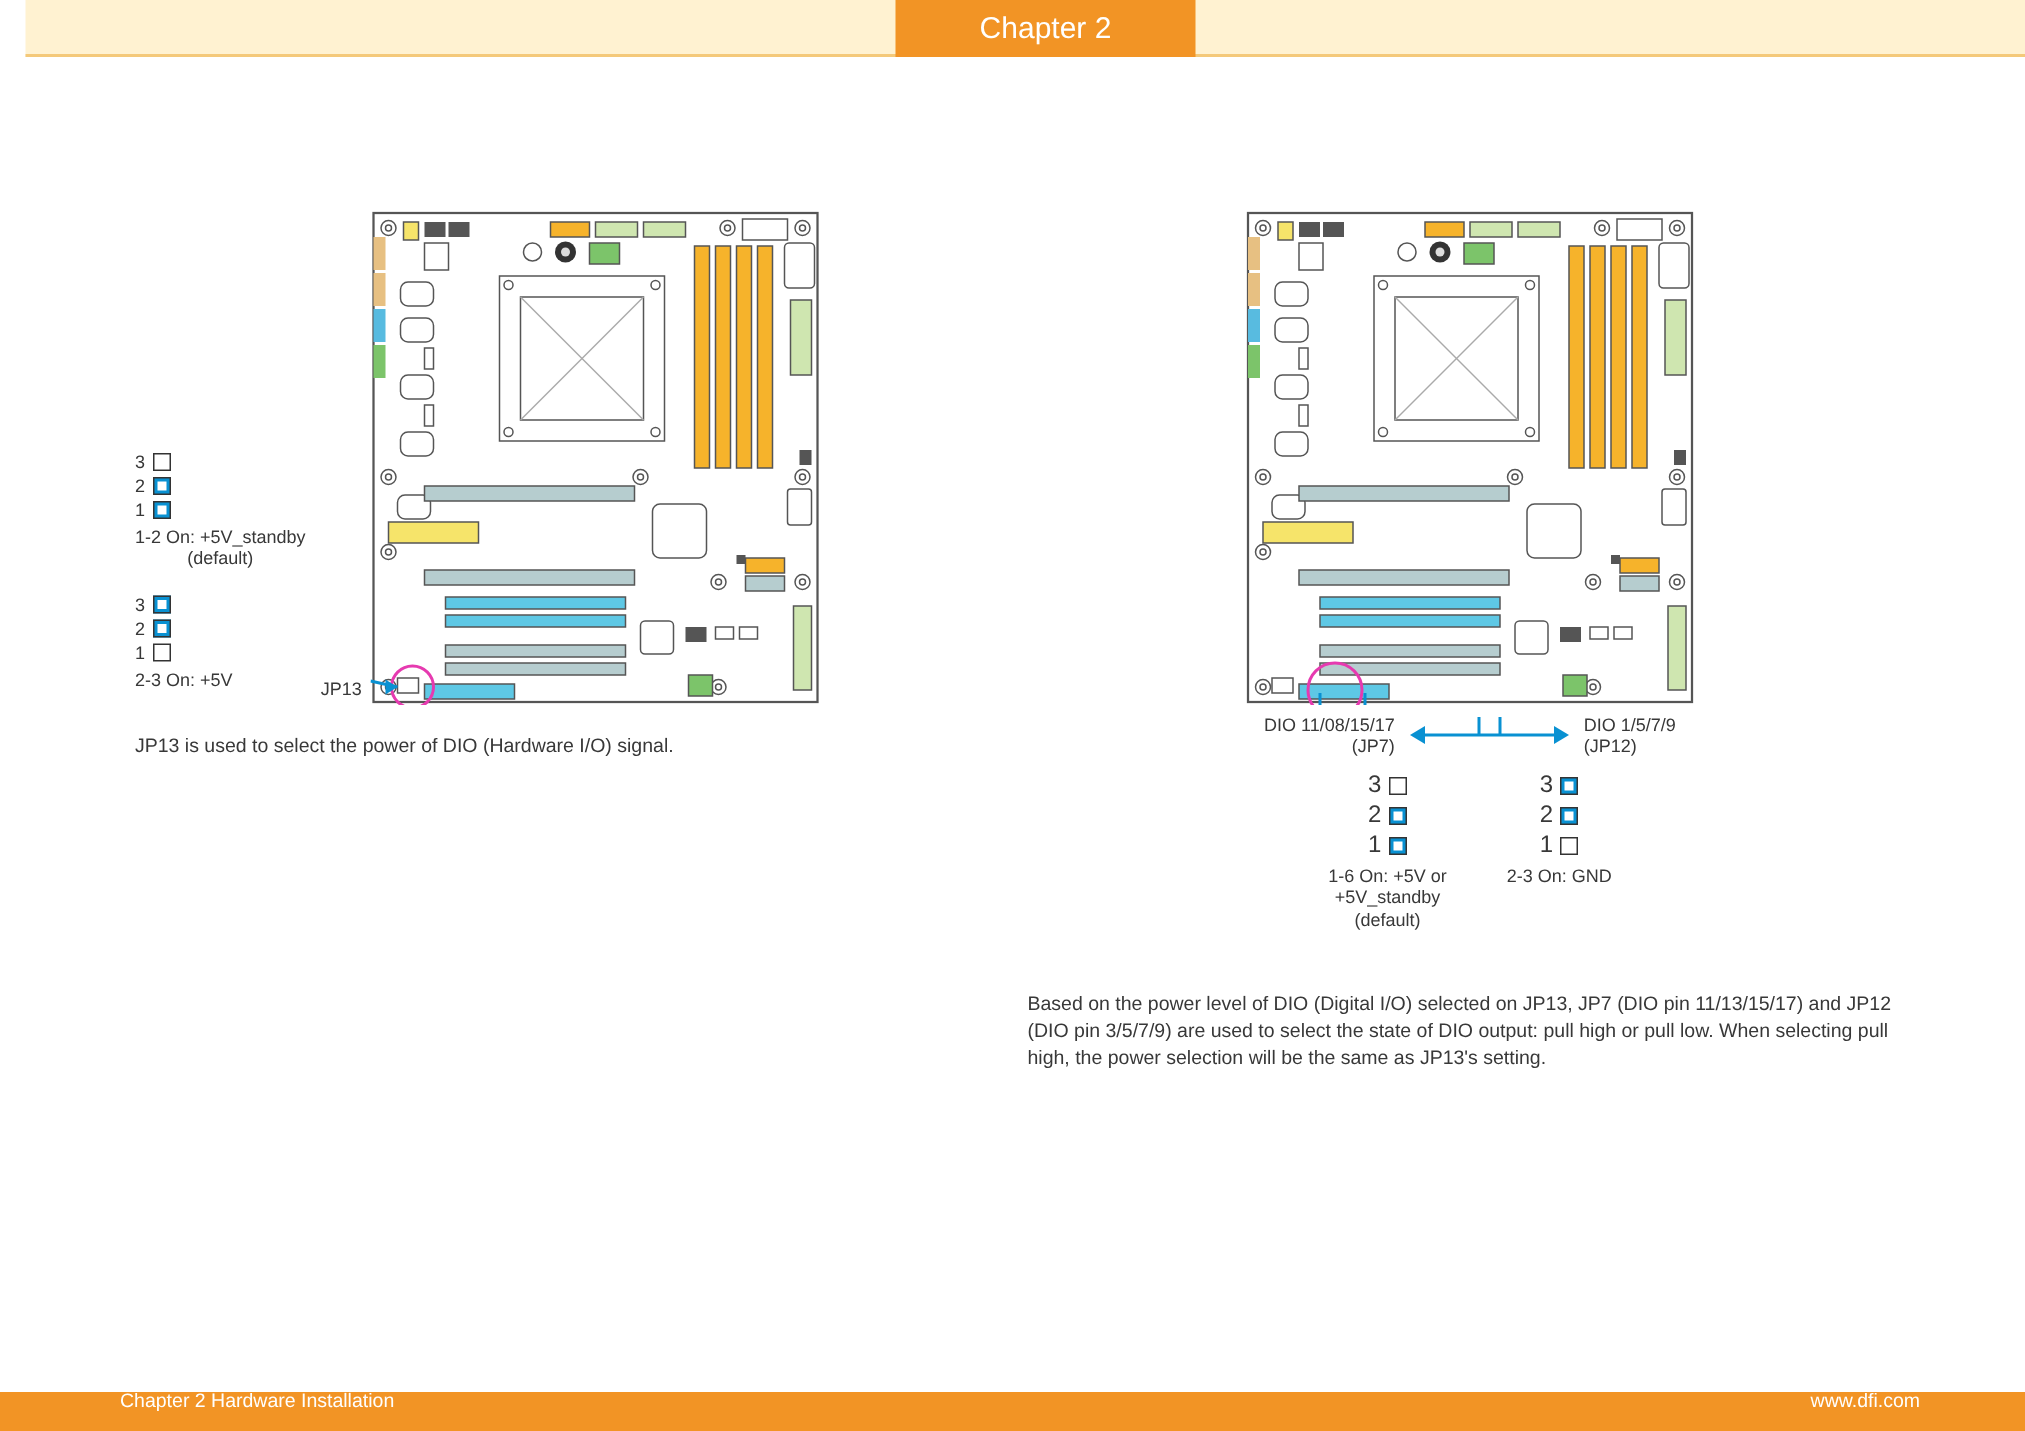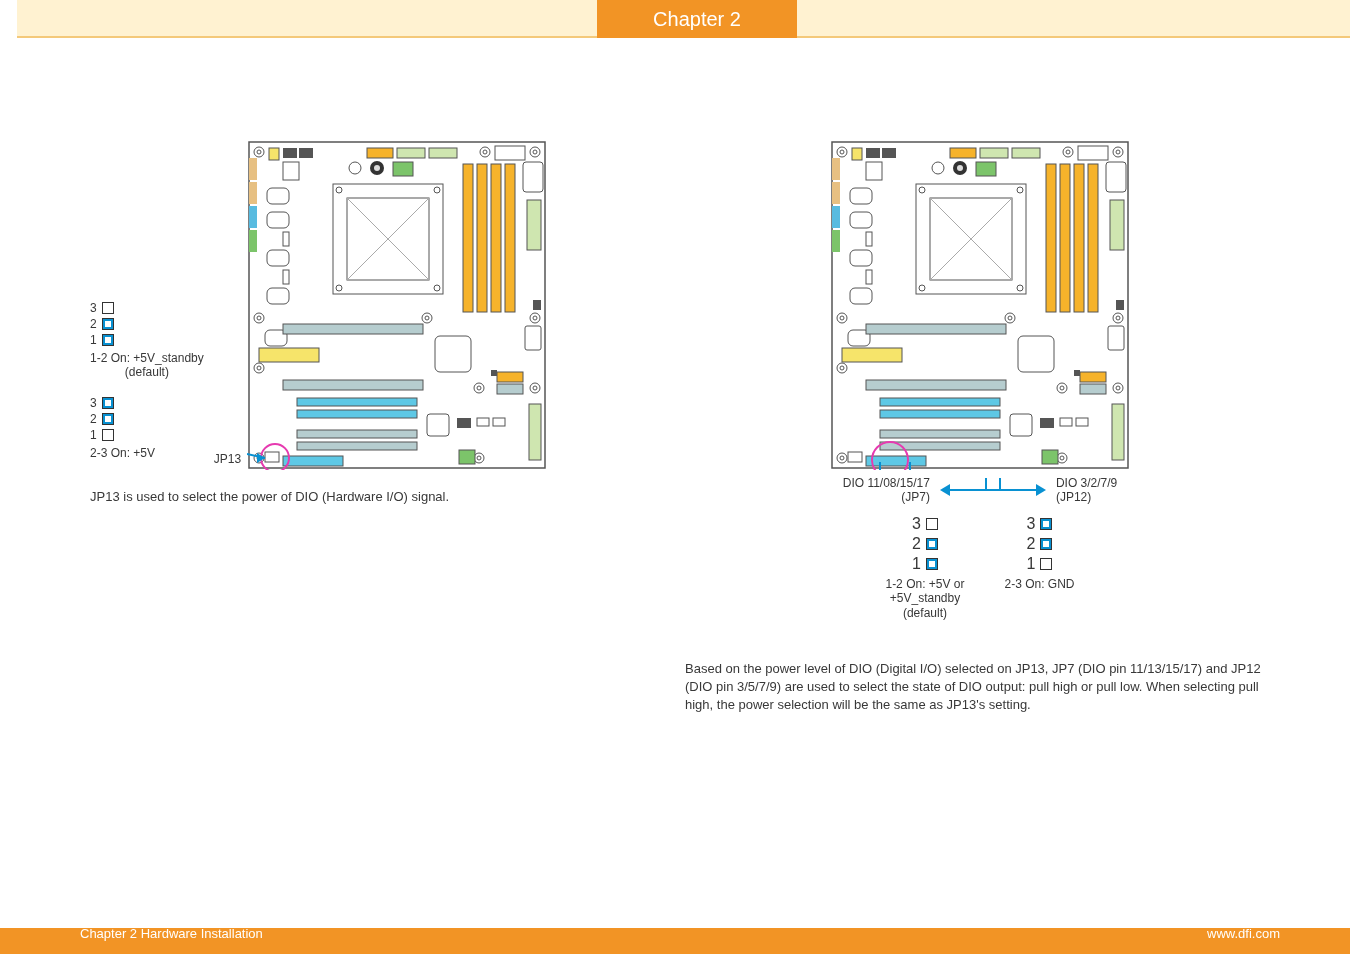--- a/index.html
+++ b/index.html
@@ -409,21 +409,21 @@
       <span>(JP7)</span>
     </div>
     <svg width="110" height="24">
       <line x1="10" y1="12" x2="100" y2="12" stroke="#0991d2" stroke-width="2"></line>
       <polygon points="2,12 12,6 12,18" fill="#0991d2"></polygon>
       <polygon points="108,12 98,6 98,18" fill="#0991d2"></polygon>
       <line x1="48" y1="0" x2="48" y2="12" stroke="#0991d2" stroke-width="2"></line>
       <line x1="62" y1="0" x2="62" y2="12" stroke="#0991d2" stroke-width="2"></line>
     </svg>
     <div class="arrow-label" style="text-align:left;">
-      <span>DIO 3/2/7/9</span><br>
+      <span>DIO 1/5/7/9</span><br>
       <span>(JP12)</span>
     </div>
   </div>
 
   <div class="right-jumpers">
     <div class="right-jumper-block">
       <div class="jumper-stack">
         <div class="jumper-row">
             <span>3</span>
             <span class="pin-open"></span>
@@ -431,21 +431,21 @@
         <div class="jumper-row">
             <span>2</span>
             <span class="pin-shunt"></span>
           </div>
         <div class="jumper-row">
             <span>1</span>
             <span class="pin-shunt"></span>
           </div>
       </div>
       <div class="jumper-label" style="text-align:center;">
-        <span>1-2 On: +5V or</span><br>
+        <span>1-6 On: +5V or</span><br>
         <span>+5V_standby</span><br>
         <span>(default)</span>
       </div>
     </div>
     <div class="right-jumper-block">
       <div class="jumper-stack">
         <div class="jumper-row">
             <span>3</span>
             <span class="pin-shunt"></span>
           </div>

